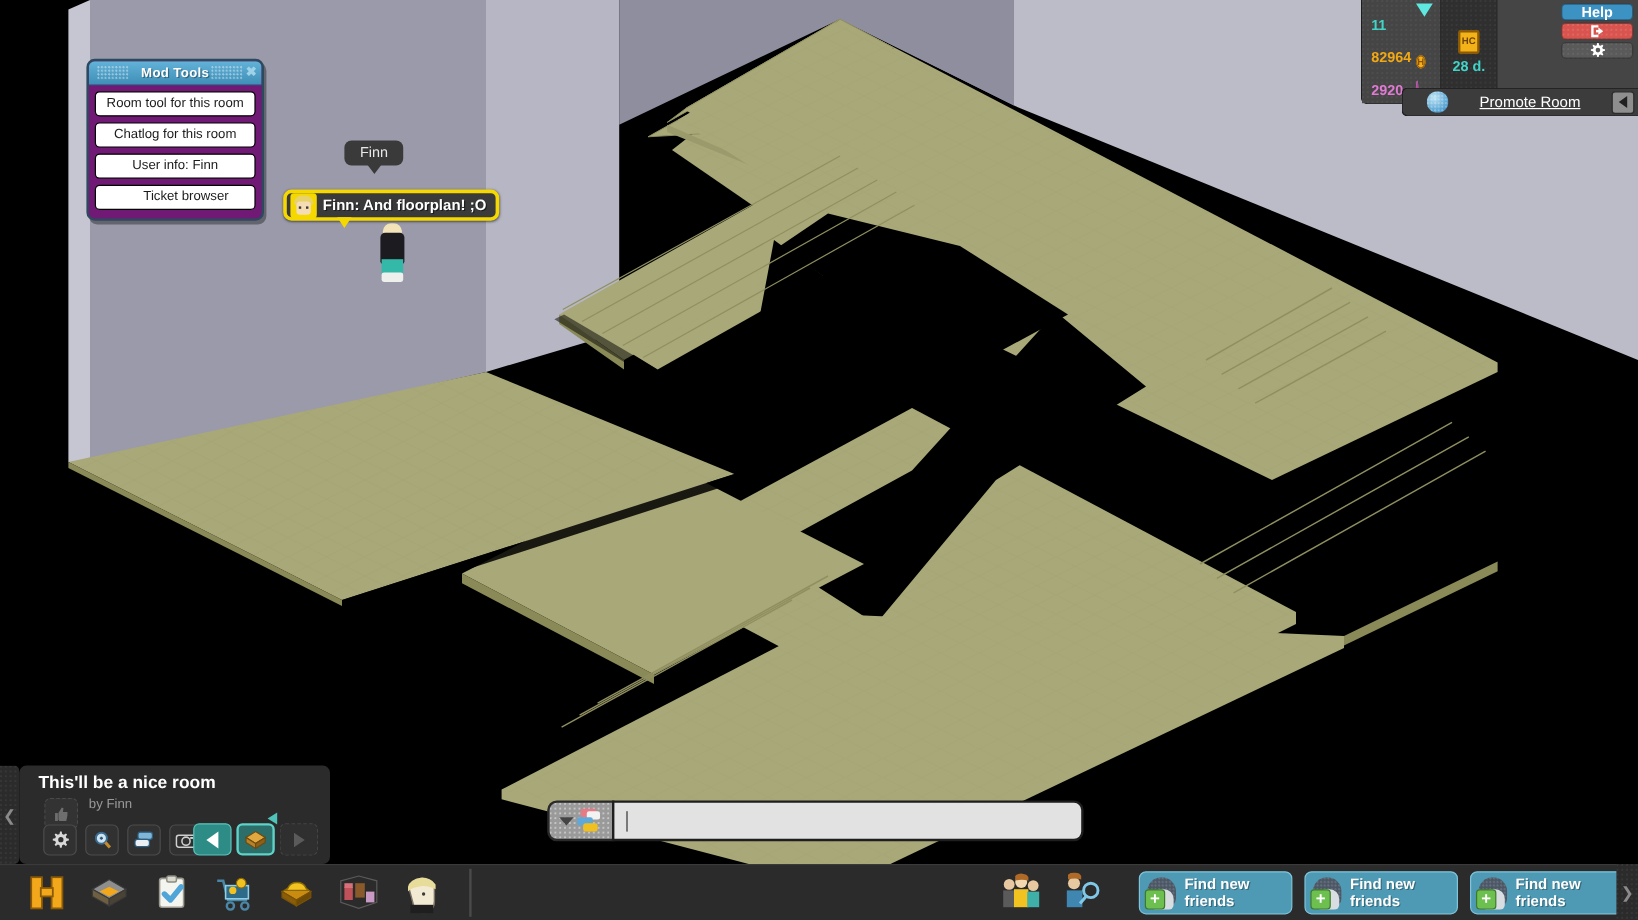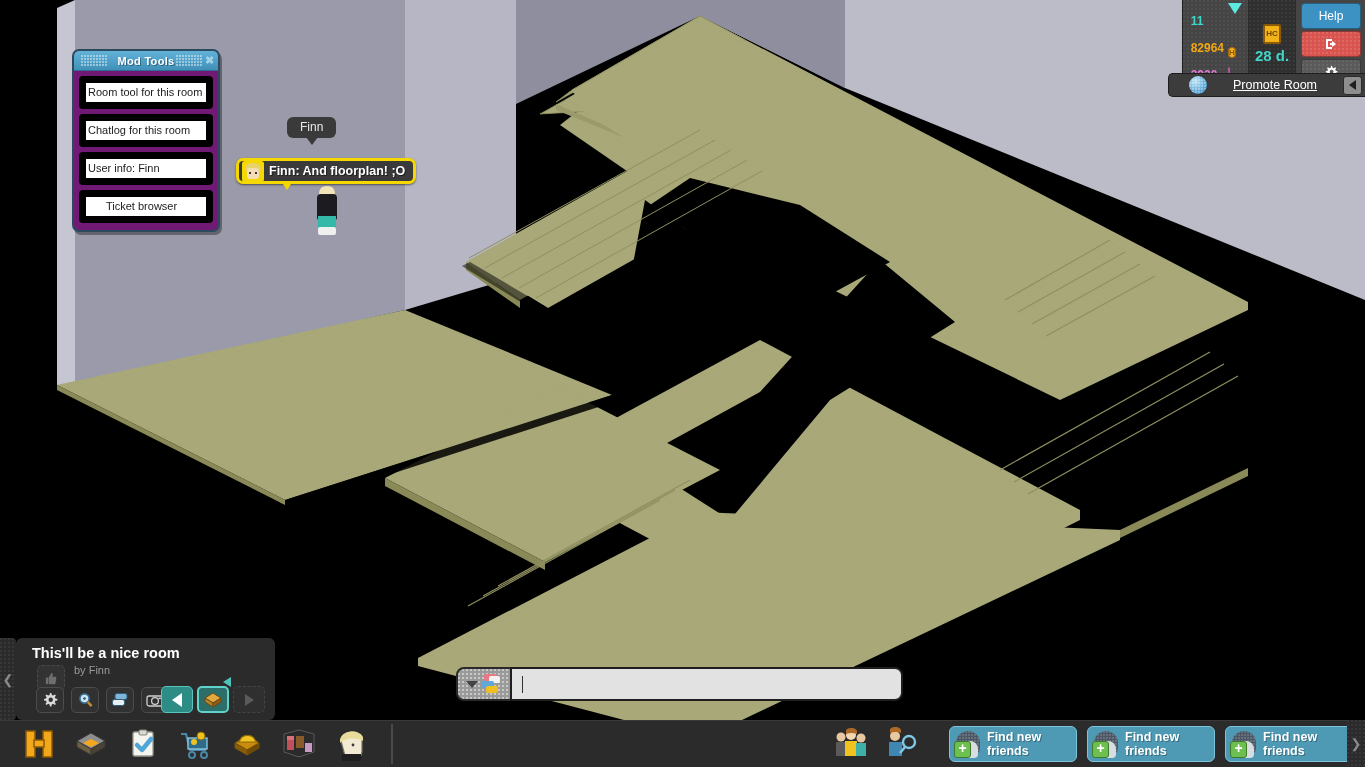--- a/index.html
+++ b/index.html
@@ -73,25 +73,25 @@
     text-align: center; font-weight: bold;
     cursor: pointer;
   }
   #mt-body { padding: 5px 5px 7px 5px; }
   .mt-btn {
     display: block;
     width: 100%;
     margin-bottom: 5px;
     padding: 3px 2px 4px 2px;
     background: #ffffff;
-    border: 7px solid #000000;
+    border: 1px solid #000000;
     border-radius: 4px;
     font-size: 11px;
     color: #1b1b1b;
-    text-align: left;
+    text-align: center;
     cursor: pointer;
     font-family: "Liberation Sans", sans-serif;
   }
   .mt-btn:last-child { margin-bottom: 0; padding-left: 20px; }
 
   
   #nametag {
     position: absolute;
     left: 287px; top: 117px;
     background: #3a3a3a;
@@ -218,33 +218,34 @@
   }
   #hc-badge {
     width: 18px; height: 20px;
     background: #f2b218;
     border: 2px solid #8a5a06;
     border-radius: 2px;
     font-size: 8px; font-weight: bold; color: #6d4404;
     display: flex; align-items: center; justify-content: center;
     line-height: 1;
   }
-  #hc-days { font-size: 15px; font-weight: bold; color: #41d4c8; }
+  #hc-days { font-size: 12px; font-weight: bold; color: #41d4c8; }
   #hud-actions {
     padding: 3px 4px 3px 5px;
     display: flex; flex-direction: column; gap: 2px;
     background: #454545;
   }
   .hud-btn {
-    width: 60px; height: 26px;
+    width: 60px; height: 14px;
     border-radius: 4px;
     display: flex; align-items: center; justify-content: center;
-    font-size: 12px; font-weight: normal; color: #fff;
+    font-size: 12px; font-weight: bold; color: #fff;
     cursor: pointer;
     border: 1px solid rgba(0,0,0,.35);
+    margin-left: 48px;
   }
   .hud-btn.help   { background: #3d92c4; }
   .hud-btn.logout { background: #d9544f;
     background-image: radial-gradient(circle at 1px 1px, rgba(255,255,255,.12) .8px, transparent 1px);
     background-size: 4px 4px; }
   .hud-btn.gear   { background: #5a5a5a;
     background-image: radial-gradient(circle at 1px 1px, rgba(255,255,255,.07) .8px, transparent 1px);
     background-size: 4px 4px; }
 
   

